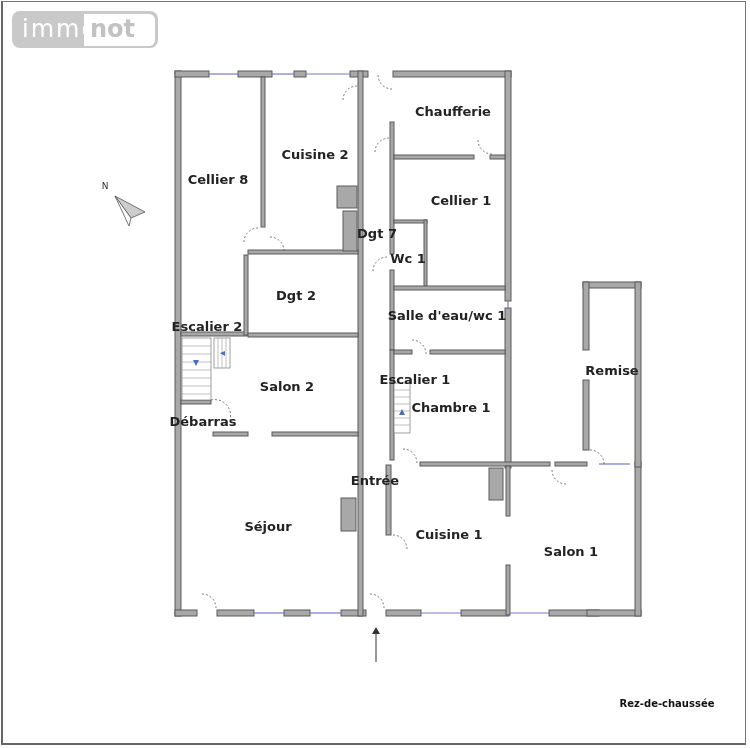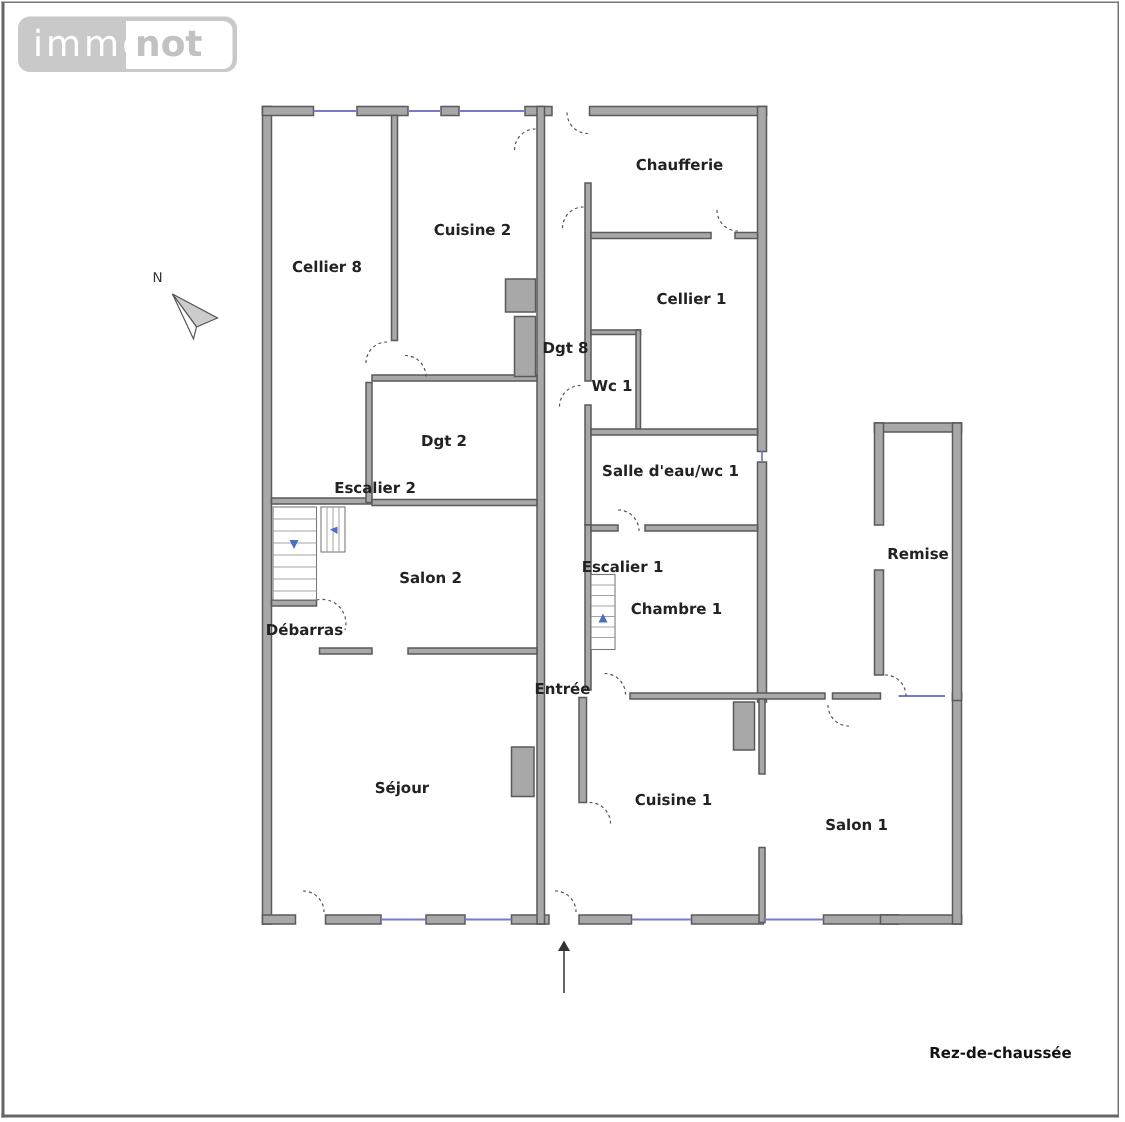--- a/index.html
+++ b/index.html
@@ -2,21 +2,21 @@
 <html><head>
 <meta charset="utf-8">
 <style>
   html,body{margin:0;padding:0;background:#fff;}
   body{width:750px;height:748px;position:relative;overflow:hidden;font-family:"DejaVu Sans",sans-serif;}
   .frame{position:absolute;left:1px;top:1px;width:745px;height:744px;border:1px solid #777;border-left:2px solid #666;border-bottom:2px solid #666;box-sizing:border-box;}
   .logo{position:absolute;left:12px;top:11px;width:146px;height:37px;border-radius:8px;background:#c9c9c9;overflow:hidden;display:flex;}
   .logo .l1{width:72px;height:100%;color:#fff;font-size:24px;letter-spacing:2px;line-height:37px;padding-left:10px;box-sizing:border-box;}
   .logo .l2{flex:1;background:#fff;margin:3px 3px 2px 0;border-radius:0 6px 6px 0;color:#c2c2c2;font-weight:bold;font-size:24px;line-height:31px;padding-left:6px;}
   svg{position:absolute;left:0;top:0;}
-  .lbl{position:absolute;font-family:"DejaVu Sans",sans-serif;font-weight:bold;font-size:10px;color:#222;white-space:nowrap;transform:translate(-50%,-50%);}
+  .lbl{position:absolute;font-family:"DejaVu Sans",sans-serif;font-weight:bold;font-size:13px;color:#222;white-space:nowrap;transform:translate(-50%,-50%);}
   .floor{position:absolute;left:667px;top:703px;transform:translate(-50%,-50%);font-weight:bold;font-size:10px;color:#111;white-space:nowrap;text-align:right;}
   .north{position:absolute;left:105px;top:186px;transform:translate(-50%,-50%);font-size:9px;color:#333;}
 </style>
 </head>
 <body>
 
 <div class="frame"></div>
 
 <div class="logo">
   <span class="l1">immo</span>
@@ -152,29 +152,29 @@
   </g>
 </svg>
 
 <div class="north">N</div>
 
 <div id="labels">
     <div class="lbl" style="left: 218px; top: 179px;">Cellier 8</div>
     <div class="lbl" style="left: 315px; top: 154px;">Cuisine 2</div>
     <div class="lbl" style="left: 453px; top: 111px;">Chaufferie</div>
     <div class="lbl" style="left: 461px; top: 200px; text-align: right;">Cellier 1</div>
-    <div class="lbl" style="left: 377px; top: 233px;">Dgt 8</div>
+    <div class="lbl" style="left: 377px; top: 233px;">Dgt 7</div>
     <div class="lbl" style="left: 408px; top: 258px;">Wc 1</div>
     <div class="lbl" style="left: 296px; top: 295px;">Dgt 2</div>
-    <div class="lbl" style="left: 207px; top: 326px; margin-left: 43px;">Escalier  2</div>
+    <div class="lbl" style="left: 207px; top: 326px;">Escalier  2</div>
     <div class="lbl" style="left: 447px; top: 315px;">Salle d'eau/wc 1</div>
     <div class="lbl" style="left: 612px; top: 370px;">Remise</div>
     <div class="lbl" style="left: 415px; top: 379px;">Escalier  1</div>
     <div class="lbl" style="left: 287px; top: 386px;">Salon 2</div>
     <div class="lbl" style="left: 451px; top: 407px;">Chambre 1</div>
     <div class="lbl" style="left: 203px; top: 421px;">Débarras</div>
-    <div class="lbl" style="left: 375px; top: 460px;">Entrée</div>
+    <div class="lbl" style="left: 375px; top: 480px;">Entrée</div>
     <div class="lbl" style="left: 268px; top: 526px;">Séjour</div>
     <div class="lbl" style="left: 449px; top: 534px;">Cuisine 1</div>
     <div class="lbl" style="left: 571px; top: 551px;">Salon 1</div>
   </div>
 
 <div class="floor">Rez-de-chaussée</div>
 
 </body></html>

